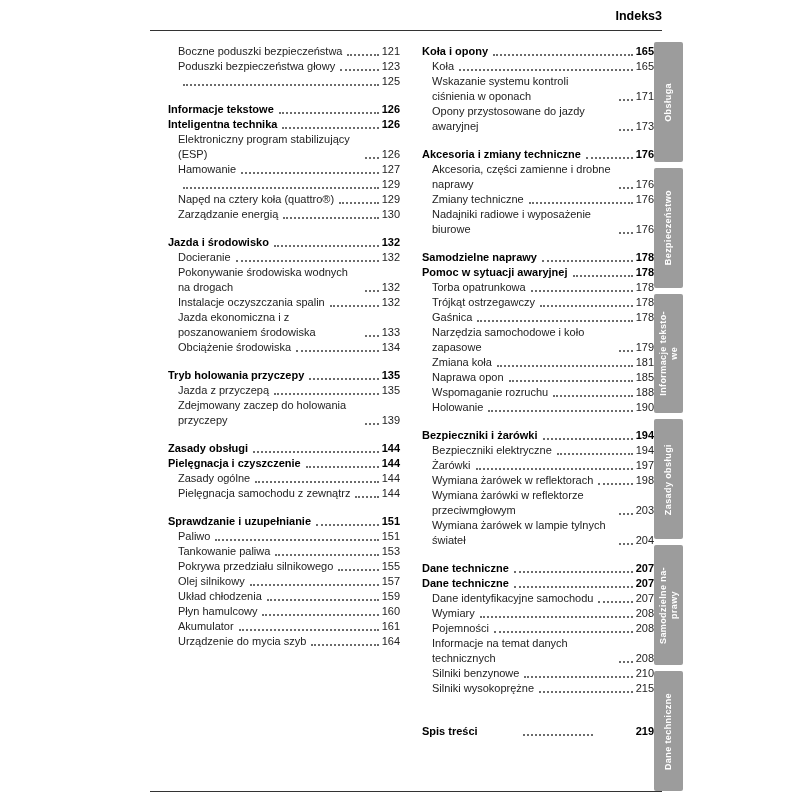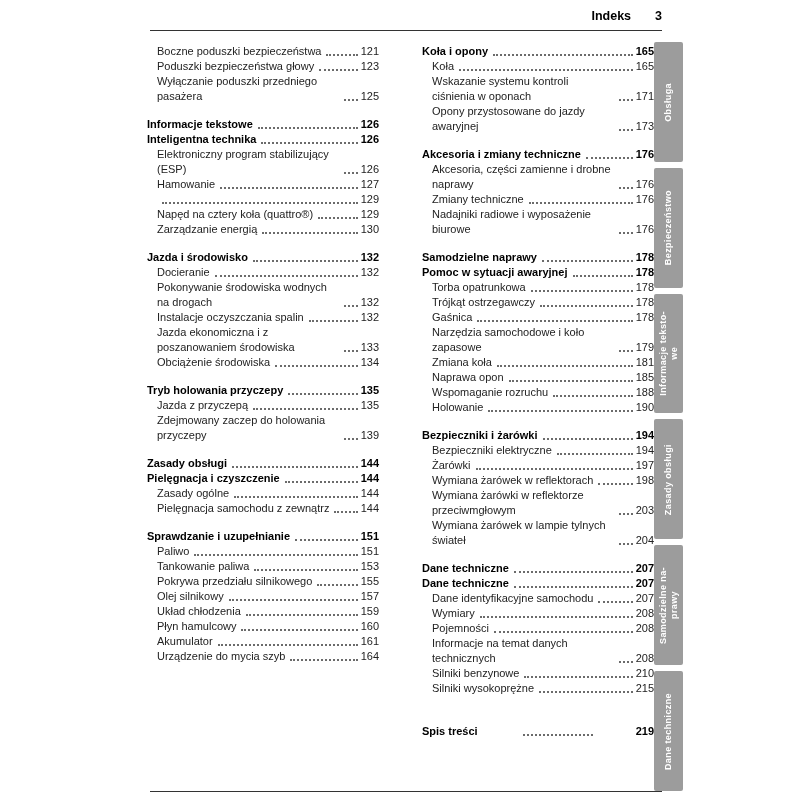--- a/index.html
+++ b/index.html
@@ -9,36 +9,36 @@
     font-family:"Liberation Sans", sans-serif;
   }
   .page {
     position:relative;
     width:800px; height:800px;
     background:var(--page_bg, #ffffff);
     overflow:hidden;
   }
   .header {
     position:absolute; top:9px; left:150px; width:512px;
-    display:flex; justify-content:flex-end; align-items:baseline; gap:24px;
+    display:flex; justify-content:flex-end; align-items:baseline; 
     font-size:12.5px; font-weight:bold; color:var(--heading, #000);
   }
   .rule-top {
     position:absolute; top:30px; left:150px; width:512px;
     border-top:1.5px solid var(--rule, #333);
   }
   .rule-bottom {
     position:absolute; top:791px; left:150px; width:512px;
     border-top:1.5px solid var(--rule, #333);
   }
   .col {
     position:absolute; top:44px; width:232px;
     font-size:11px; line-height:15px; color:var(--text, #222);
   }
-  .col-left { left:147px; }
+  .col-left { left:168px; }
   .col-right { left:404px;margin-left:18px; }
   .entry { display:flex; align-items:flex-end; }
   .entry.sub { padding-left:10px; }
   .entry.heading { font-weight:bold; color:var(--heading, #000); }
   .lbl { flex:0 1 auto; }
   .leader {
     flex:1 0 14px;
     border-bottom:2px dotted var(--dots, #6b6b6b);
     margin:0 3px 3.5px 5px;
   }
@@ -81,21 +81,20 @@
         <span class="lbl">Boczne poduszki bezpieczeństwa</span>
         <span class="leader"></span>
         <span class="pg">121</span>
       </div>
       <div class="entry sub">
         <span class="lbl">Poduszki bezpieczeństwa głowy</span>
         <span class="leader"></span>
         <span class="pg">123</span>
       </div>
       <div class="entry sub">
-        <span class="lbl">Wyłączanie poduszki przedniego pasażera</span>
         <span class="leader"></span>
         <span class="pg">125</span>
       </div>
       <div class="entry heading gap1">
         <span class="lbl">Informacje tekstowe</span>
         <span class="leader"></span>
         <span class="pg">126</span>
       </div>
       <div class="entry heading">
         <span class="lbl">Inteligentna technika</span>

